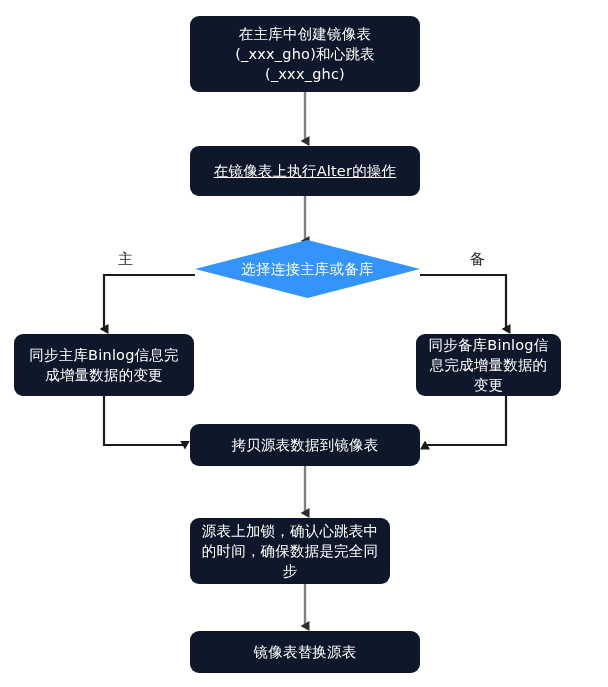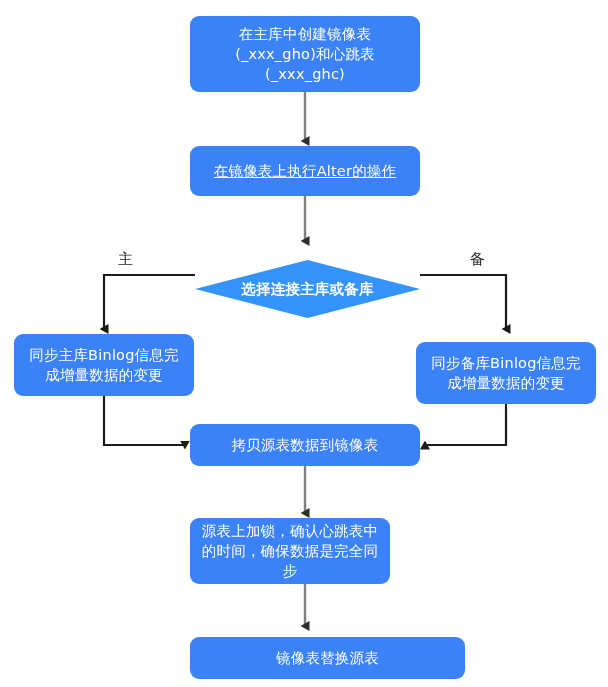--- a/index.html
+++ b/index.html
@@ -34,21 +34,21 @@
     align-items: center;
     justify-content: center;
     text-align: center;
     color: #ffffff;
     font-size: 14.5px;
     line-height: 1.38;
     letter-spacing: 0.2px;
     padding: 4px 10px;
   }
   .node.process {
-    background: #3b82f6;
+    background: #0f172a;
     border-radius: 9px;
   }
   .node.decision {
     background: transparent;
     color: #ffffff;
   }
   .diamond-shape {
     position: absolute;
     left: 0;
     top: 0;
@@ -113,41 +113,41 @@
   </svg>
 
   <div class="node process" style="left:190px; top:16px; width:230px; height:76px;">
     <span>在主库中创建镜像表(_xxx_gho)和心跳表(_xxx_ghc)</span>
   </div>
 
   <div class="node process" style="left:190px; top:146px; width:230px; height:50px;text-decoration:underline;">
     <span>在镜像表上执行Alter的操作</span>
   </div>
 
-  <div class="node decision" style="left:195px; top:260px; width:225px; height:58px;font-weight:bold;">
+  <div class="node decision" style="left:195px; top:240px; width:225px; height:58px;">
     <span class="diamond-shape"></span>
     <span class="label-text">选择连接主库或备库</span>
   </div>
 
   <div class="node process" style="left:14px; top:334px; width:180px; height:62px;">
     <span>同步主库Binlog信息完成增量数据的变更</span>
   </div>
 
-  <div class="node process" style="left:416px; top:342px; width:180px; height:62px;">
+  <div class="node process" style="left:416px; top:334px; width:145px; height:62px;">
     <span>同步备库Binlog信息完成增量数据的变更</span>
   </div>
 
   <div class="node process" style="left:190px; top:424px; width:230px; height:42px;font-family:Liberation Serif, serif;">
     <span>拷贝源表数据到镜像表</span>
   </div>
 
   <div class="node process" style="left:190px; top:518px; width:200px; height:66px;">
     <span>源表上加锁，确认心跳表中的时间，确保数据是完全同步</span>
   </div>
 
-  <div class="node process" style="left:190px; top:631px; width:275px; height:42px;margin-top:6px;">
+  <div class="node process" style="left:190px; top:631px; width:230px; height:42px;">
     <span>镜像表替换源表</span>
   </div>
 
   <span class="branch-label" style="left:118px; top:252px;">主</span>
   <span class="branch-label" style="left:470px; top:252px;">备</span>
 
 </div>
 
 </body></html>

